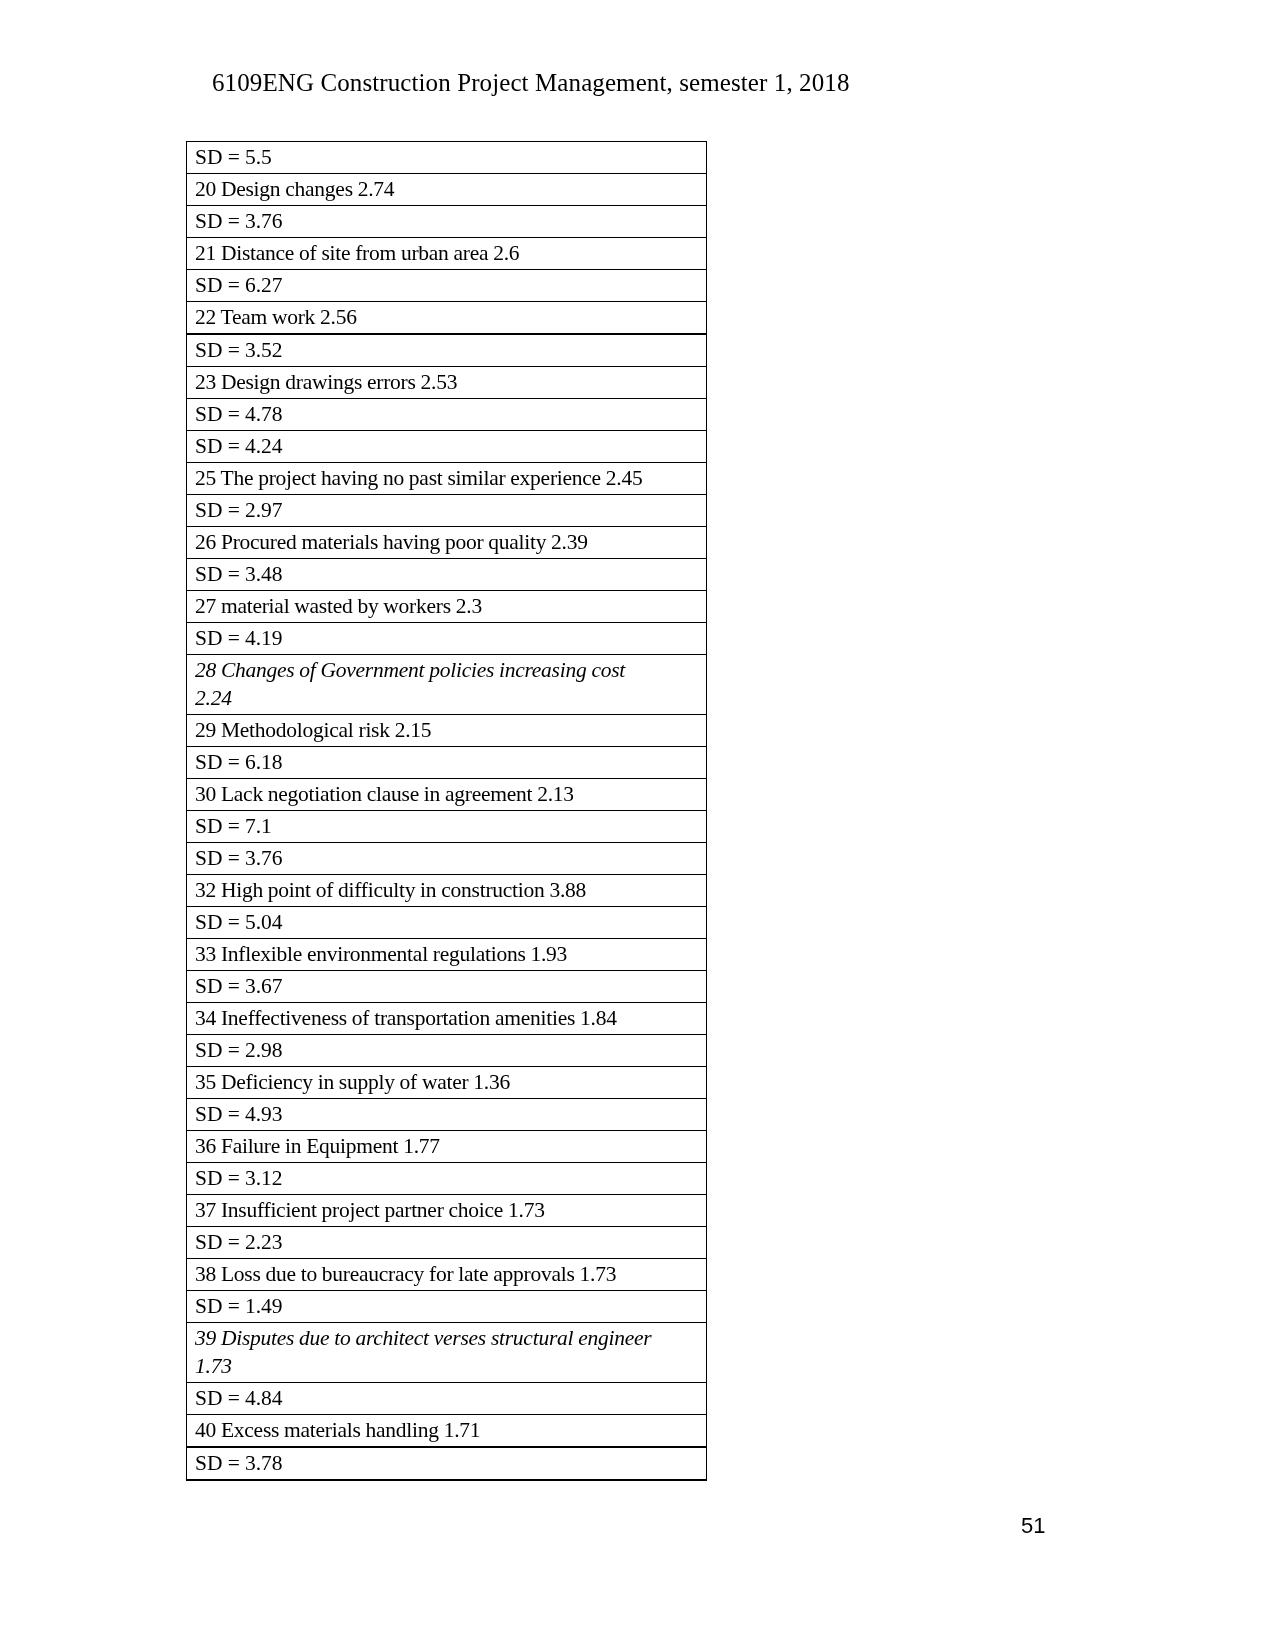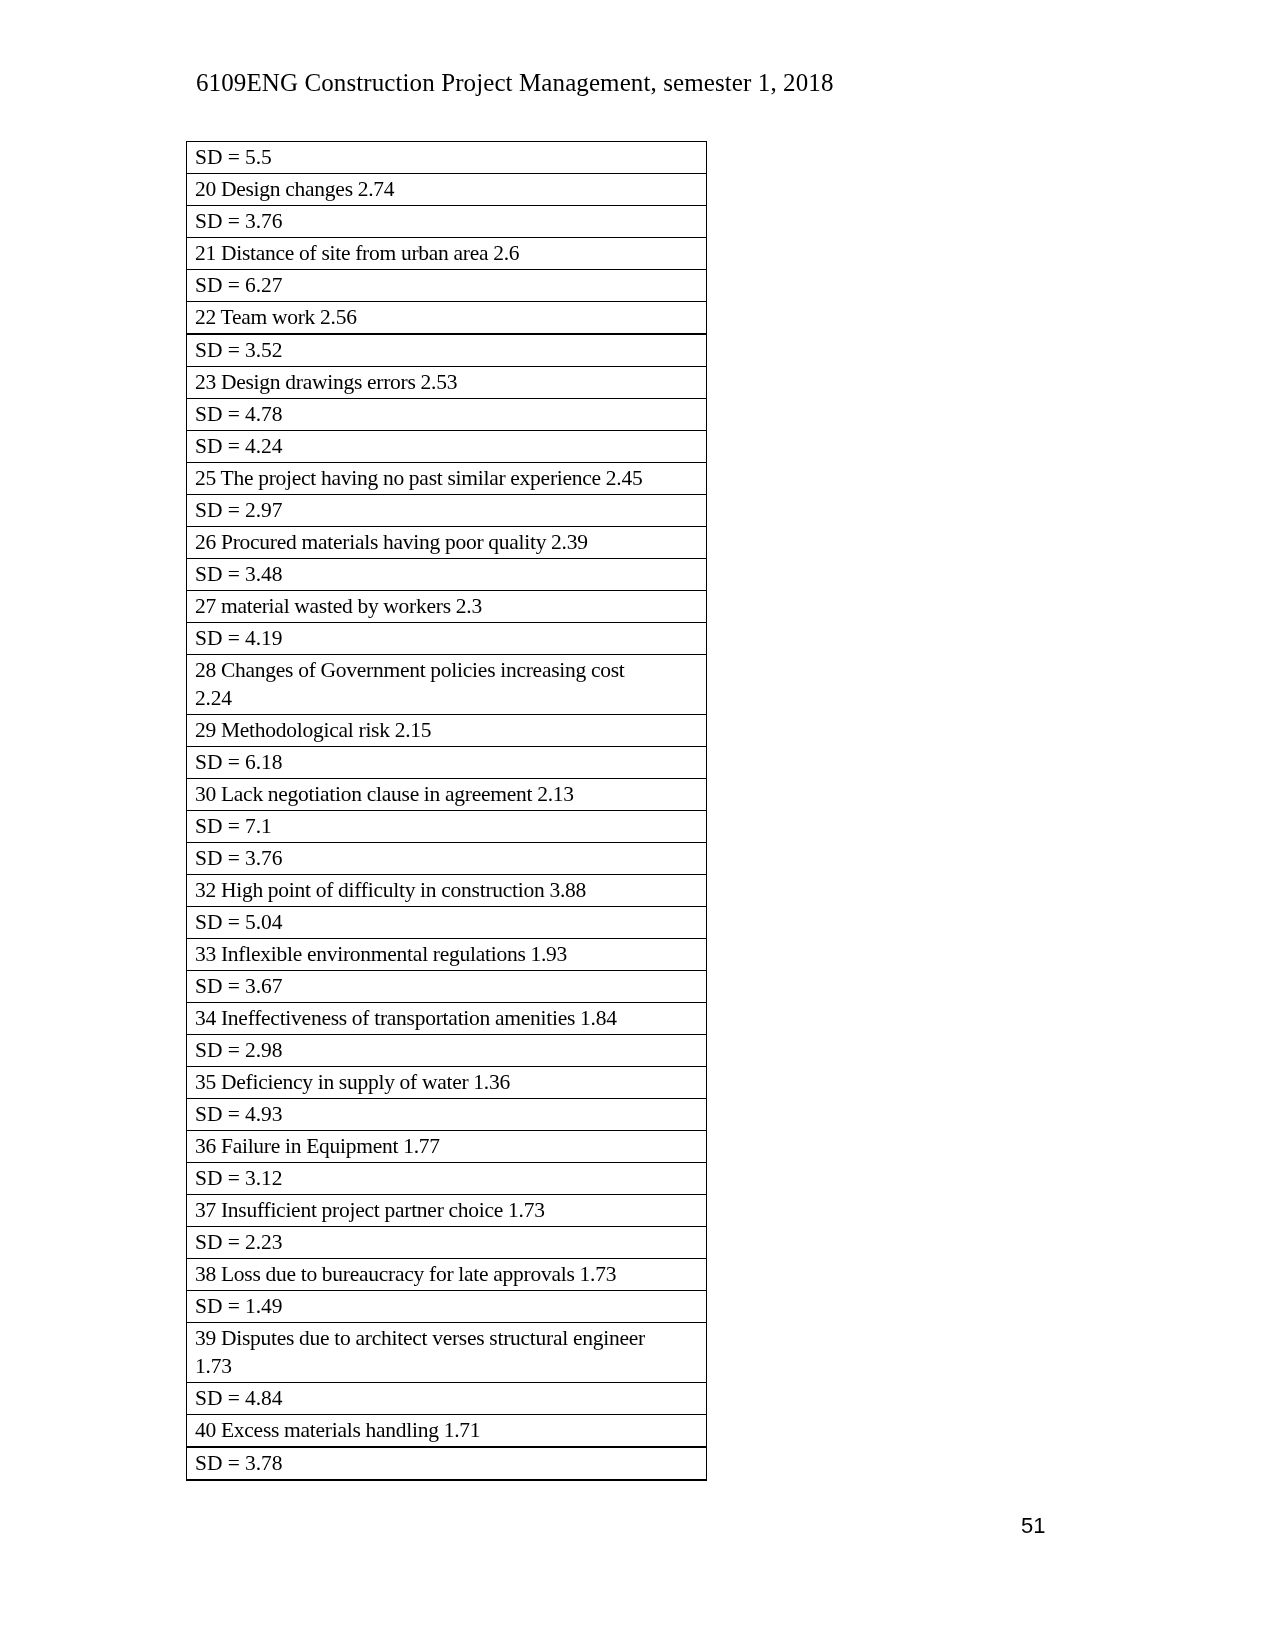--- a/index.html
+++ b/index.html
@@ -12,21 +12,21 @@
     height: 1650px;
     position: relative;
     font-family: "Liberation Serif", "DejaVu Serif", serif;
     color: #000000;
     overflow: hidden;
   }
 
   
   #page-header {
     position: absolute;
-    left: 196px;
+    left: 212px;
     top: 68px;
     font-size: 25px;
     line-height: 30px;
     letter-spacing: 0.1px;
     white-space: nowrap;
   }
 
   
   #risk-table-wrap {
     position: absolute;
@@ -52,20 +52,21 @@
   table.risk-table tr.rule-heavy > td {
     border-bottom-width: 2px;
   }
   table.risk-table tr:last-child > td {
     border-bottom-width: 2px;
   }
   
   td.two-line {
     line-height: 28px;
     white-space: pre-line;
+    font-style: italic;
   }
   td.tight {
     letter-spacing: -0.25px;
   }
 
   
   #page-number {
     position: absolute;
     left: 1021px;
     top: 1513px;

